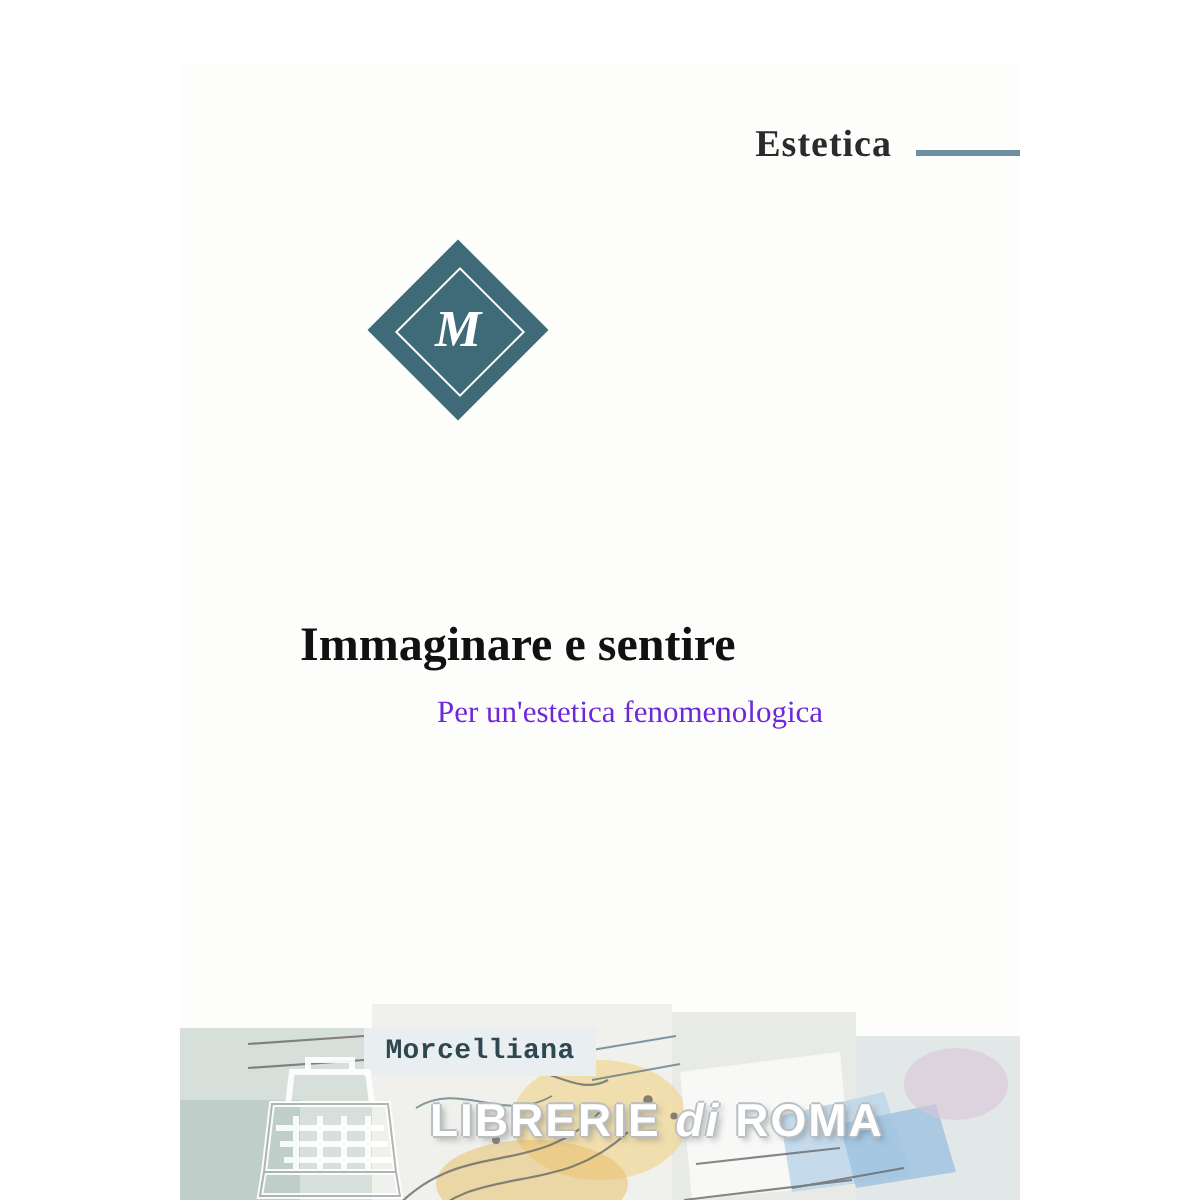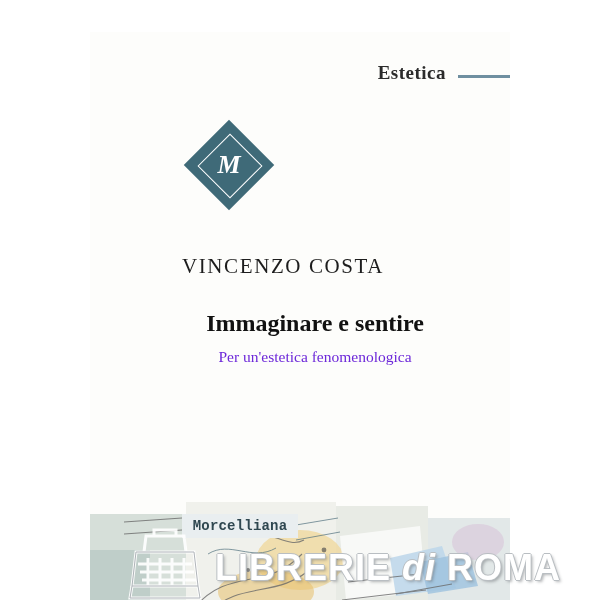--- a/index.html
+++ b/index.html
@@ -106,21 +106,20 @@
     font-size: 21px;
     letter-spacing: 1.6px;
     color: #1d1d1d;
     font-family: "Liberation Serif", serif;
   }
   .title {
     position: absolute;
     left: 60px;
     top: 278px;
     width: 330px;
-    text-align: center;
     font-size: 24px;
     font-weight: bold;
     color: #111111;
     font-family: "Liberation Serif", serif;
   }
   .subtitle {
     position: absolute;
     left: 60px;
     top: 316px;
     width: 330px;
@@ -166,21 +165,21 @@
     top: 0;
     width: 600px;
     height: 600px;
     pointer-events: none;
   }
   .wm-text {
     position: absolute;
     left: 215px;
     top: 523px;
     font-family: "Liberation Sans", sans-serif;
-    font-size: 36px;
+    font-size: 23px;
     font-weight: bold;
     letter-spacing: 1px;
     color: #ffffff;
     text-shadow:
        1px 0 0 #b9bec2, -1px 0 0 #b9bec2,
        0 1px 0 #b9bec2, 0 -1px 0 #b9bec2,
        2px 2px 3px rgba(90,95,100,0.45);
     white-space: nowrap;
   }
   .wm-text .it {
@@ -207,21 +206,20 @@
       <div class="series-label">Estetica</div>
       <div class="series-rule"></div>
     </div>
 
     <div class="logo-wrap">
       <div class="logo-diamond"></div>
       <div class="logo-inner"></div>
       <div class="logo-letter">M</div>
     </div>
 
-    <div class="author">VINCENZO COSTA</div>
     <div class="title">Immaginare e sentire</div>
     <div class="subtitle">Per un'estetica fenomenologica</div>
 
     <div class="art">
       <svg width="420" height="120" viewBox="0 0 420 120" xmlns="http://www.w3.org/2000/svg">
         <rect x="0" y="0" width="420" height="120" fill="#fdfdfb"></rect>
 
         <rect x="0" y="18" width="96" height="102" fill="#cfd9d2" opacity="0.85"></rect>
         <rect x="0" y="54" width="60" height="66" fill="#b9c9c4" opacity="0.8"></rect>
         <rect x="96" y="6" width="150" height="114" fill="#eef0ea" opacity="0.9"></rect>

